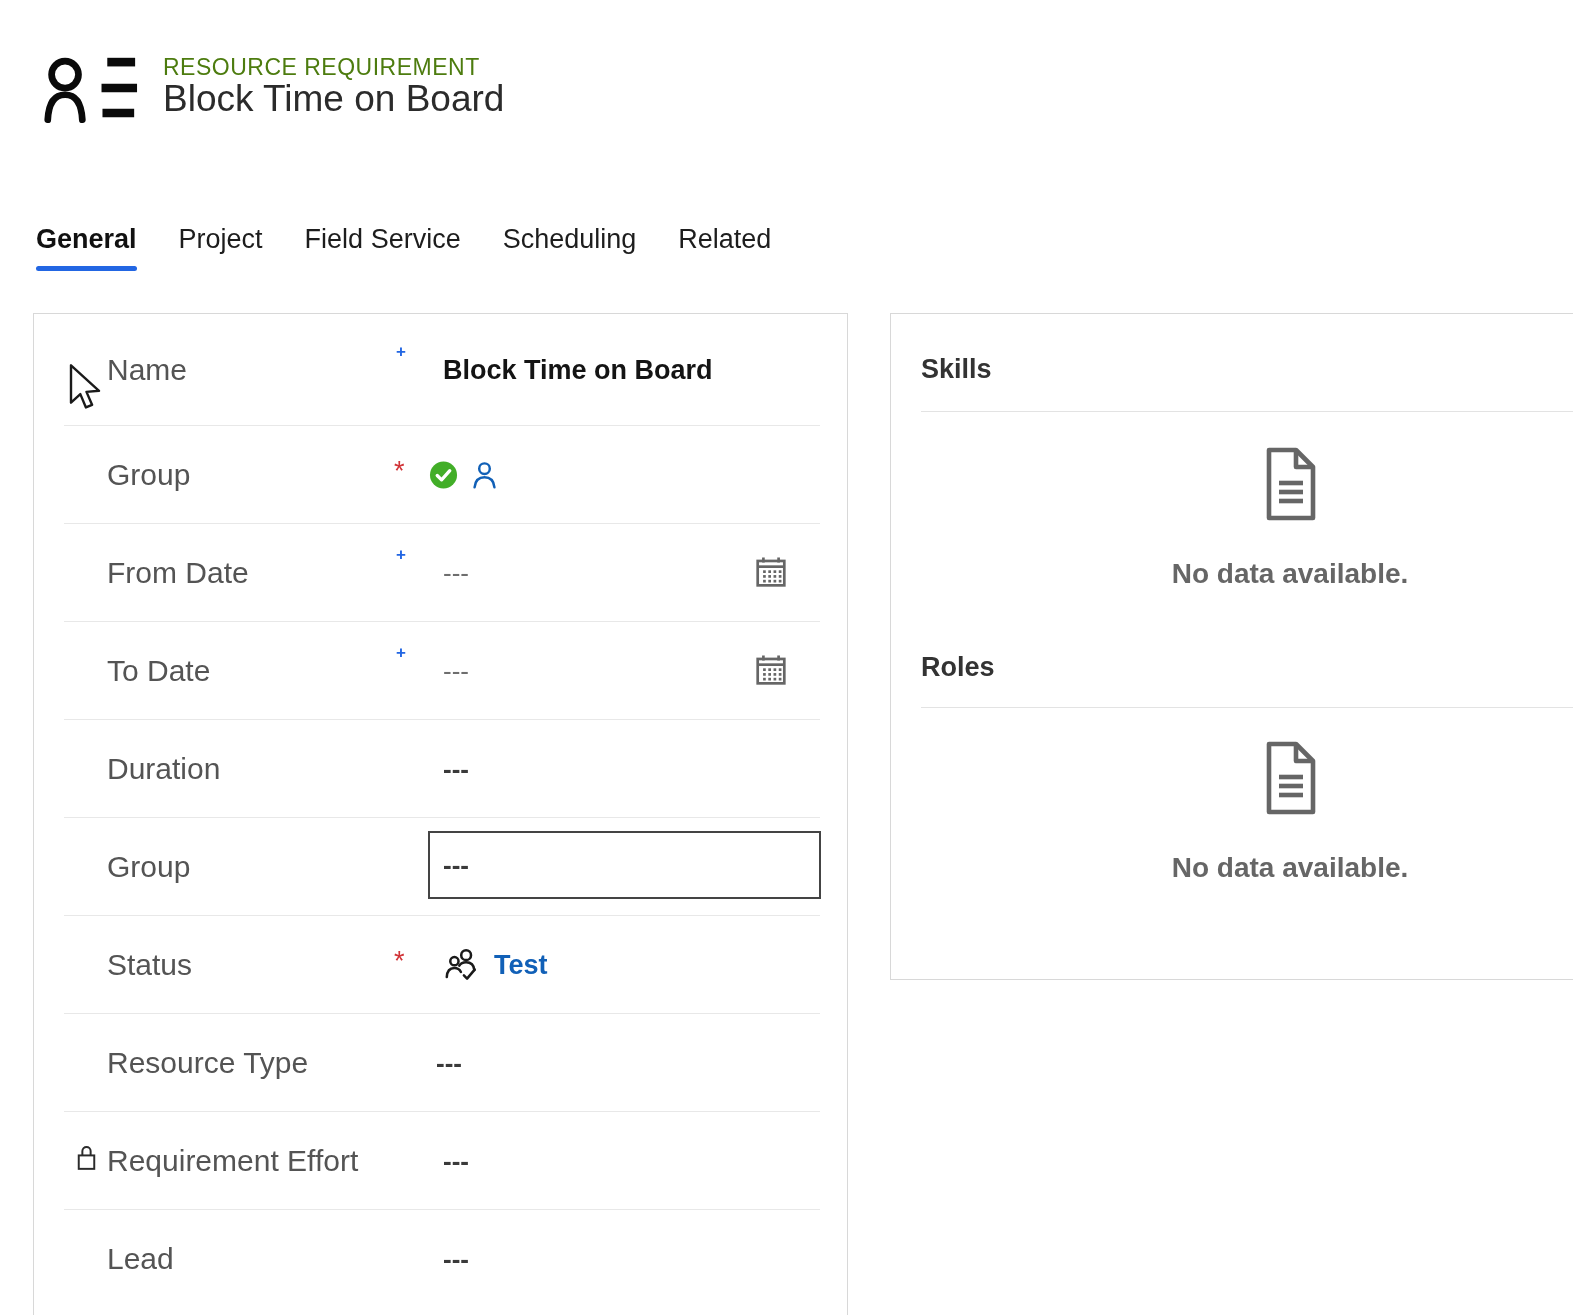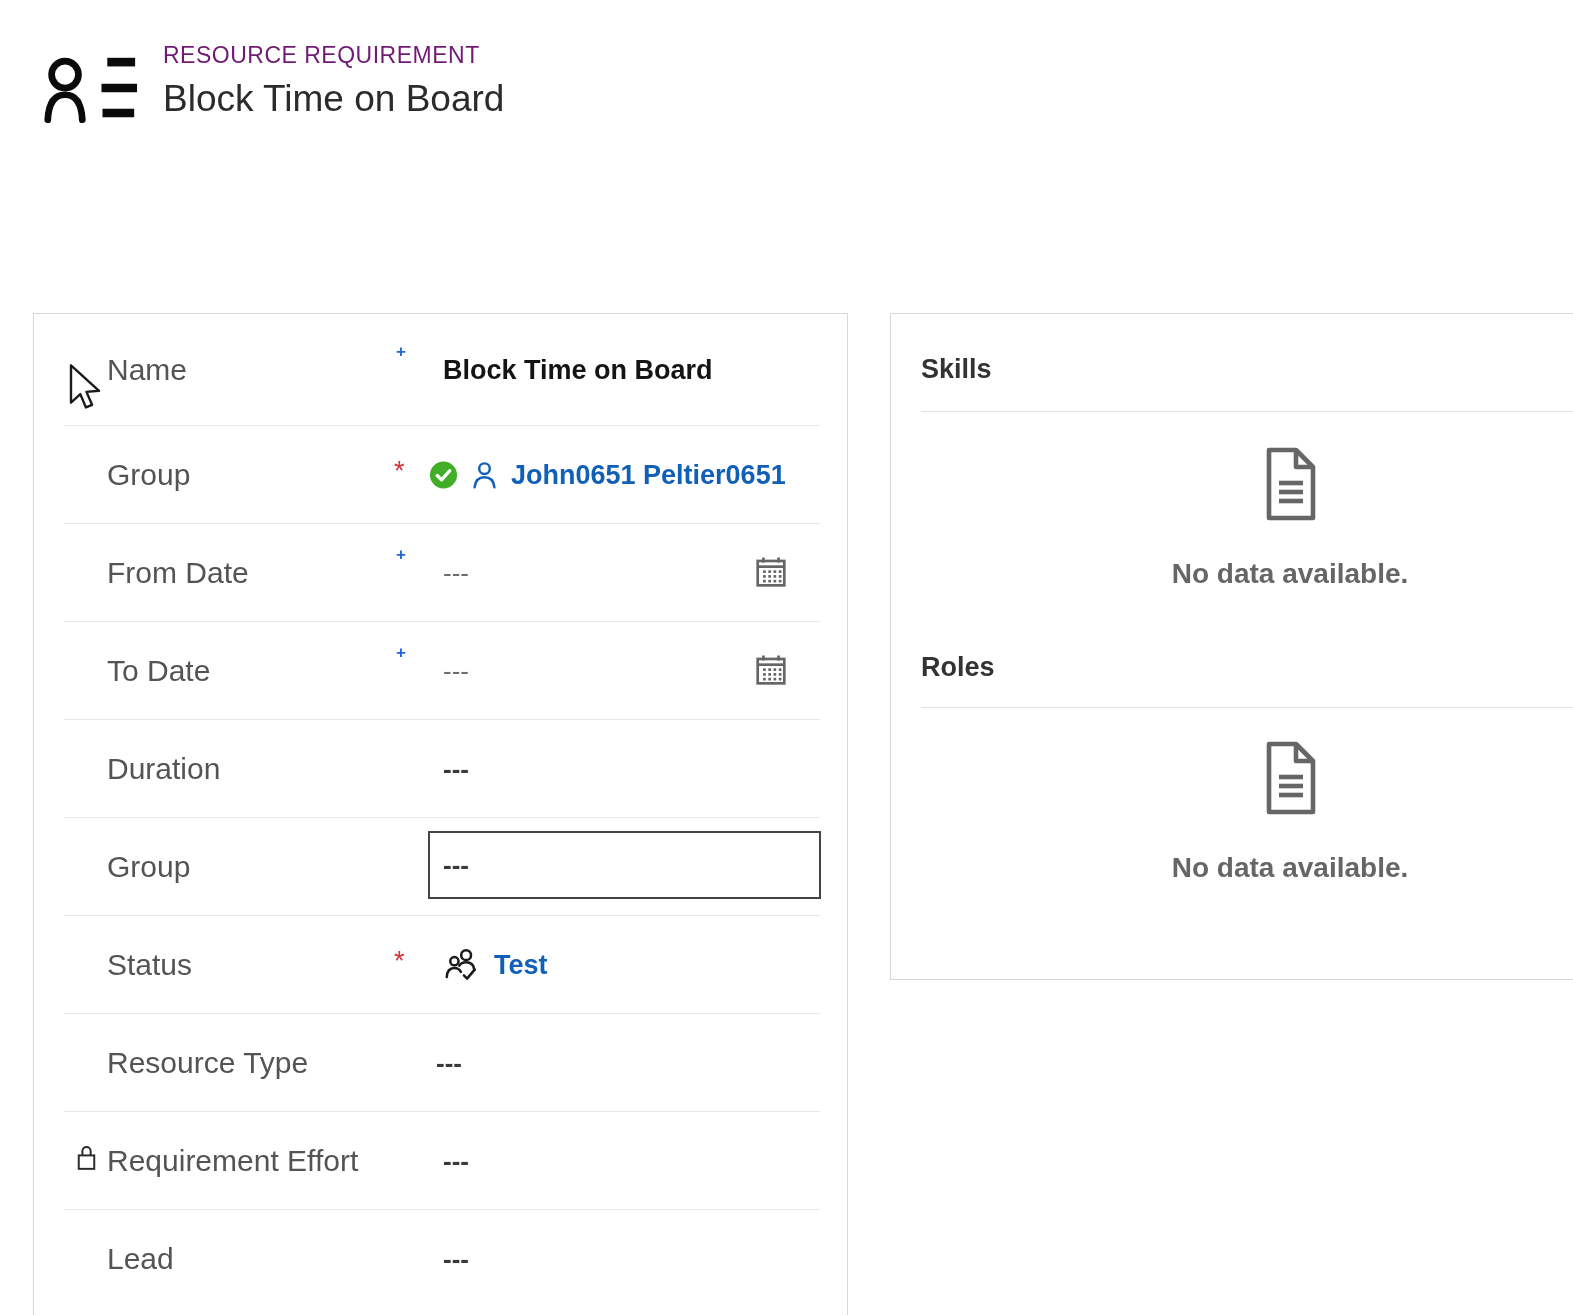--- a/index.html
+++ b/index.html
@@ -5,22 +5,22 @@
   * { margin:0; padding:0; box-sizing:border-box; }
   html,body { background:#fff; }
   .canvas {
     position:relative; width:1573px; height:1315px; overflow:hidden;
     font-family:"Liberation Sans","DejaVu Sans",sans-serif; background:#fff; color:#333;
   }
 
   
   .entity-icon { position:absolute; left:42px; top:52px; }
   .entity-label {
-    position:absolute; left:163px; top:42px;
-    font-size:23px; letter-spacing:.5px; color:#701a75; font-weight:400;
+    position:absolute; left:163px; top:54px;
+    font-size:23px; letter-spacing:.5px; color:#4d7c0f; font-weight:400;
   }
   .record-title {
     position:absolute; left:163px; top:78px;
     font-size:37px; color:#2b2b2b; font-weight:300;
   }
 
   
   .tabs { position:absolute; left:36px; top:224px; display:flex; gap:42px; }
   .tab { position:relative; font-size:27px; color:#1d1d1d; padding-bottom:16px; cursor:pointer; white-space:nowrap; }
   .tab.active { font-weight:700; color:#111; }
@@ -100,20 +100,27 @@
       <circle cx="24" cy="23" r="14" stroke-width="7"></circle>
       <path d="M6 70 C7 51 14 44 24 44 C34 44 41 51 42 70" stroke-width="7" stroke-linecap="round"></path>
       <line x1="68" y1="10" x2="97" y2="10" stroke-width="9"></line>
       <line x1="62" y1="37" x2="99" y2="37" stroke-width="9"></line>
       <line x1="63" y1="63" x2="96" y2="63" stroke-width="9"></line>
     </svg>
   </span>
   <div class="entity-label">RESOURCE REQUIREMENT</div>
   <div class="record-title">Block Time on Board</div>
 
+  <nav class="tabs">
+    <div class="tab active">General</div>
+    <div class="tab">Project</div>
+    <div class="tab">Field Service</div>
+    <div class="tab">Scheduling</div>
+    <div class="tab">Related</div>
+  </nav>
 
   <section class="card form-card">
 
     <div class="row first">
       <span class="f-label">Name</span>
       <span class="marker-plus">+</span>
       <span class="f-value title-value">Block Time on Board</span>
     </div>
 
     <div class="row">
@@ -125,21 +132,20 @@
             <circle cx="15" cy="15" r="14" fill="#42AE28"></circle>
             <polyline points="8.5,15.5 13,20 21.5,10.5" fill="none" stroke="#fff" stroke-width="3.4" stroke-linecap="round" stroke-linejoin="round"></polyline>
           </svg>
         </span>
         <span class="person-glyph">
           <svg width="31" height="33" viewBox="0 0 24 25" fill="none" stroke="#1160B7" stroke-width="1.9" stroke-linecap="round">
             <circle cx="12" cy="7.6" r="4.1"></circle>
             <path d="M4.3 22 C4.9 16.5 8 14.3 12 14.3 C16 14.3 19.1 16.5 19.7 22"></path>
           </svg>
         </span>
-        <span class="link">John0651 Peltier0651</span>
       </span>
     </div>
 
     <div class="row">
       <span class="f-label">From Date</span>
       <span class="marker-plus">+</span>
       <span class="f-value dash-light">---</span>
       <span class="cal-btn">
         <svg width="38" height="38" viewBox="0 0 24 24" fill="none" stroke="#666" stroke-width="1.7">
           <line x1="7.2" y1="2.2" x2="7.2" y2="5.4"></line>

